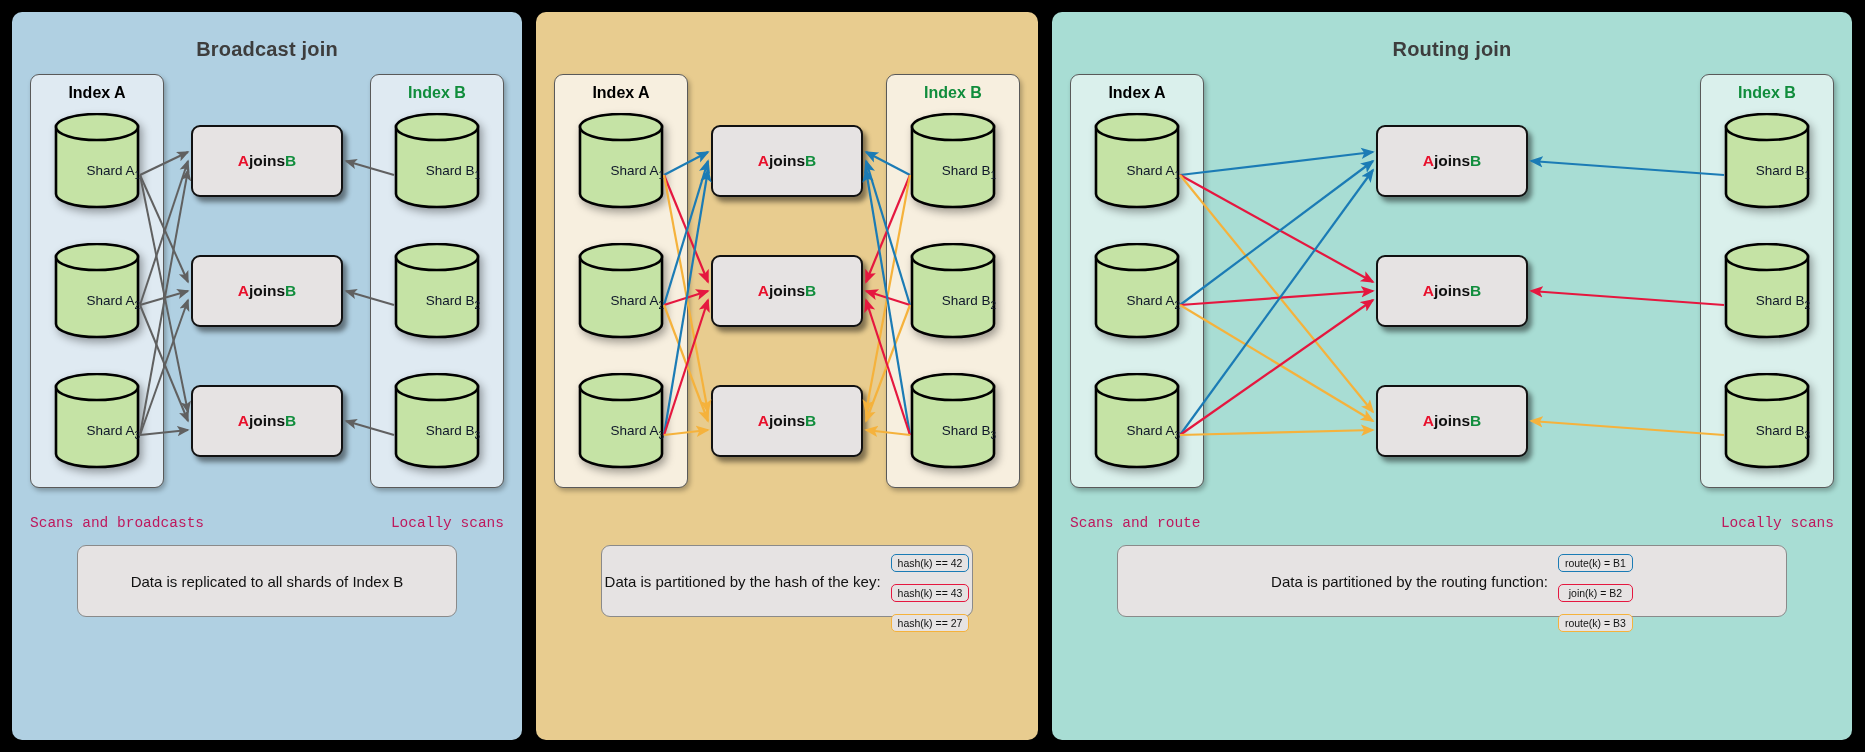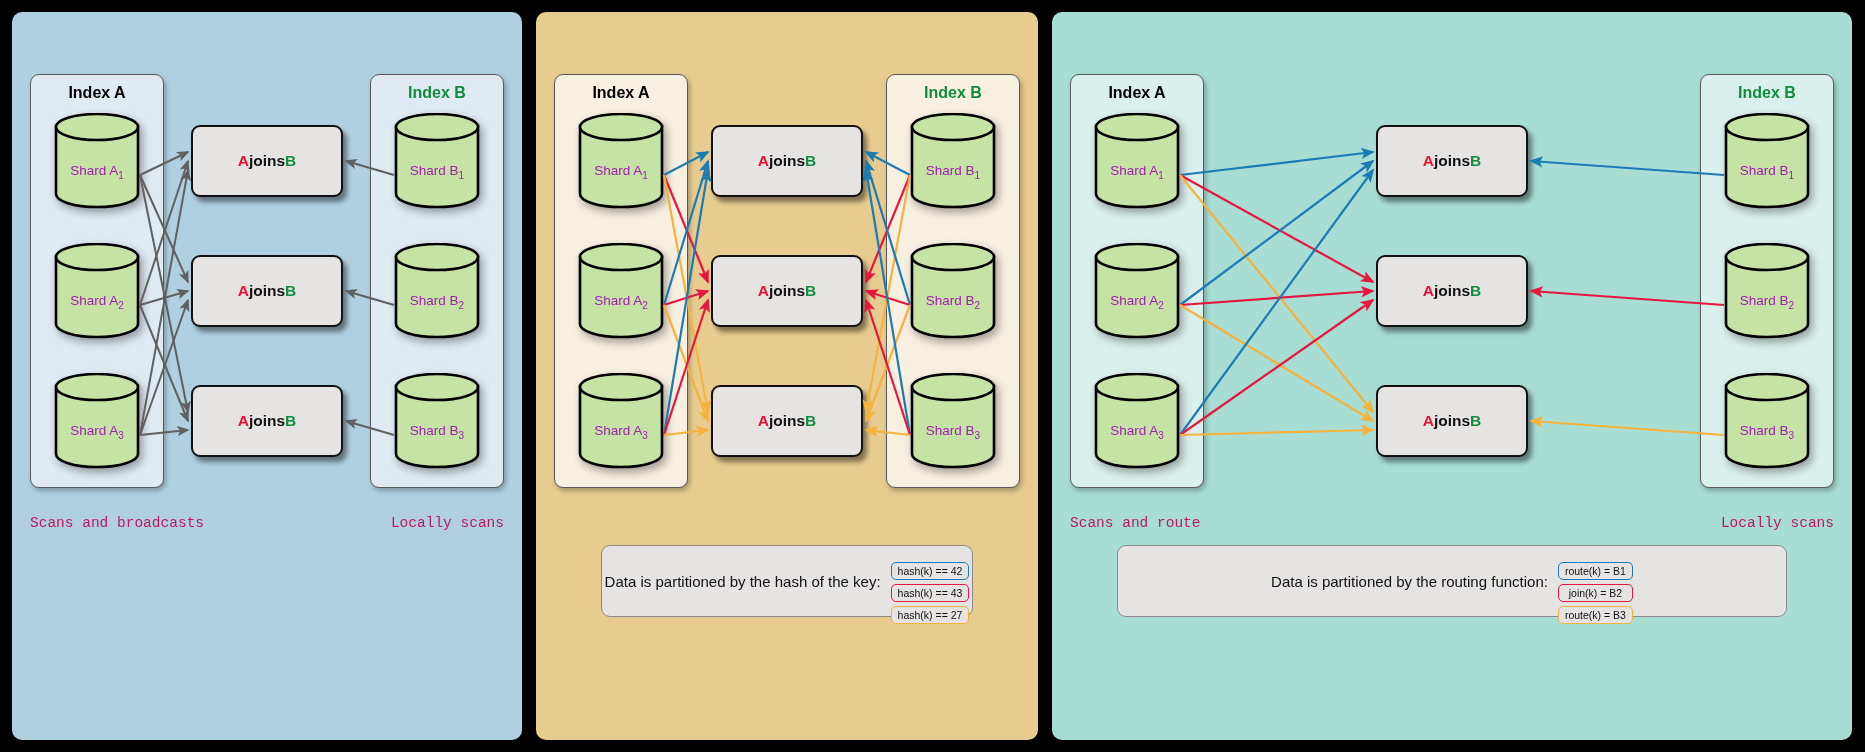--- a/index.html
+++ b/index.html
@@ -51,23 +51,23 @@
     position: absolute;
     width: 86px;
     height: 96px;
     filter: drop-shadow(3px 4px 4px rgba(0,0,0,0.35));
   }
   .cyl svg { display: block; }
   .cyl-label {
     position: absolute;
     top: 50px;
     left: 0; right: 0;
-    text-align: center;
+    text-align: right;
     font-size: 13.5px;
-    color: #a21caf;
+    color: #0f172a;
     pointer-events: none;
   }
   .cyl-label sub { font-size: 10px; }
 
   .joinbox {
     position: absolute;
     width: 152px;
     height: 72px;
     background: #e6e3e3;
     border: 2.2px solid #111;
@@ -103,21 +103,21 @@
     color: #111;
   }
   .note-inner {
     display: flex;
     align-items: center;
     gap: 10px;
   }
   .note-badges {
     display: flex;
     flex-direction: column;
-    gap: 4px;
+    gap: 12px;
     margin-top: 24px;
   }
   .badge {
     font-size: 10.5px;
     color: #111;
     padding: 2px 6px;
     border-radius: 5px;
     border: 1.6px solid #888;
     background: #e6e3e3;
     text-align: center;
@@ -128,20 +128,21 @@
     top: 0; left: 0;
     width: 100%; height: 100%;
     pointer-events: none;
   }
 </style>
 </head>
 <body>
 
 <div id="root">
     <div class="panel" style="left: 12px; width: 510px; background: rgb(176, 208, 226);">
+      <div class="panel-title">Broadcast join</div>
       <div class="index-box index-a" style="left: 18px; top: 62px; width: 134px; height: 414px; background: rgb(223, 234, 242);">
         <div class="index-label">Index A</div>
       </div>
       <div class="index-box index-b" style="left: 358px; top: 62px; width: 134px; height: 414px; background: rgb(223, 234, 242);">
         <div class="index-label">Index B</div>
       </div>
       <div class="cyl" style="left: 42px; top: 101px;">
         <svg width="86" height="96" viewBox="0 0 86 96">
     <path d="M2,13 L2,81 A41,13 0 0 0 84,81 L84,13 Z" fill="#c5e3a5" stroke="#000" stroke-width="2.6"></path>
     <ellipse cx="43" cy="14" rx="41" ry="13" fill="#c5e3a5" stroke="#000" stroke-width="2.6"></ellipse>
@@ -212,20 +213,25 @@
         <line x1="128" y1="293" x2="176" y2="409" stroke="#606060" stroke-width="2" marker-end="url(#ah-606060)"></line>
         <line x1="128" y1="423" x2="176" y2="158" stroke="#606060" stroke-width="2" marker-end="url(#ah-606060)"></line>
         <line x1="128" y1="423" x2="176" y2="288" stroke="#606060" stroke-width="2" marker-end="url(#ah-606060)"></line>
         <line x1="128" y1="423" x2="176" y2="418" stroke="#606060" stroke-width="2" marker-end="url(#ah-606060)"></line>
         <line x1="382" y1="163" x2="334" y2="149" stroke="#606060" stroke-width="2" marker-end="url(#ah-606060)"></line>
         <line x1="382" y1="293" x2="334" y2="279" stroke="#606060" stroke-width="2" marker-end="url(#ah-606060)"></line>
         <line x1="382" y1="423" x2="334" y2="409" stroke="#606060" stroke-width="2" marker-end="url(#ah-606060)"></line>
       </svg>
       <div class="capt" style="left: 18px; top: 503px;">Scans and broadcasts</div>
       <div class="capt" style="right: 18px; top: 503px;">Locally scans</div>
+      <div class="note" style="left: 65px; top: 533px; width: 380px; height: 72px;">
+        <div class="note-inner">
+          <span>Data is replicated to all shards of Index B</span>
+        </div>
+      </div>
     </div>
     <div class="panel" style="left: 536px; width: 502px; background: rgb(232, 204, 143);">
       <div class="index-box index-a" style="left: 18px; top: 62px; width: 134px; height: 414px; background: rgb(247, 239, 223);">
         <div class="index-label">Index A</div>
       </div>
       <div class="index-box index-b" style="left: 350px; top: 62px; width: 134px; height: 414px; background: rgb(247, 239, 223);">
         <div class="index-label">Index B</div>
       </div>
       <div class="cyl" style="left: 42px; top: 101px;">
         <svg width="86" height="96" viewBox="0 0 86 96">
@@ -320,20 +326,21 @@
           <span>Data is partitioned by the hash of the key:</span>
           <div class="note-badges">
             <div class="badge" style="border-color:#1b7bb5">hash(k) == 42</div>
             <div class="badge" style="border-color:#e5173f">hash(k) == 43</div>
             <div class="badge" style="border-color:#f5b23c">hash(k) == 27</div>
           </div>
         </div>
       </div>
     </div>
     <div class="panel" style="left: 1052px; width: 800px; background: rgb(168, 221, 212);">
+      <div class="panel-title">Routing join</div>
       <div class="index-box index-a" style="left: 18px; top: 62px; width: 134px; height: 414px; background: rgb(218, 240, 236);">
         <div class="index-label">Index A</div>
       </div>
       <div class="index-box index-b" style="left: 648px; top: 62px; width: 134px; height: 414px; background: rgb(218, 240, 236);">
         <div class="index-label">Index B</div>
       </div>
       <div class="cyl" style="left: 42px; top: 101px;">
         <svg width="86" height="96" viewBox="0 0 86 96">
     <path d="M2,13 L2,81 A41,13 0 0 0 84,81 L84,13 Z" fill="#c5e3a5" stroke="#000" stroke-width="2.6"></path>
     <ellipse cx="43" cy="14" rx="41" ry="13" fill="#c5e3a5" stroke="#000" stroke-width="2.6"></ellipse>

